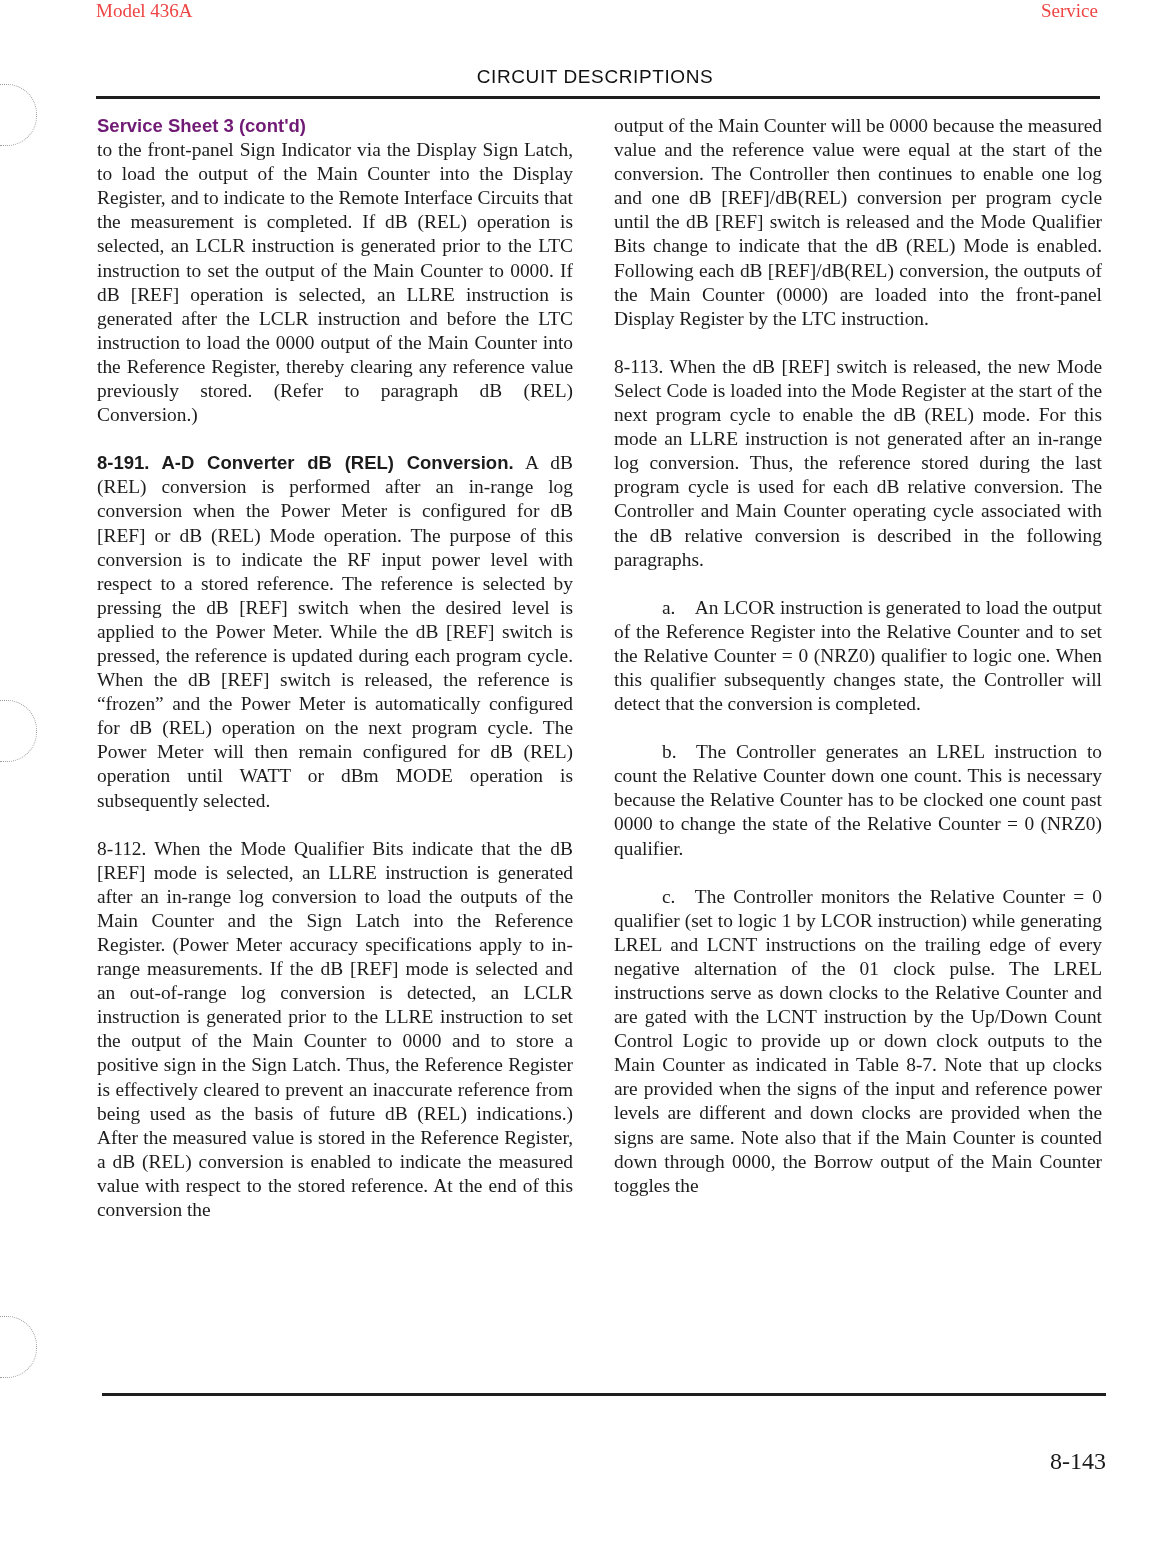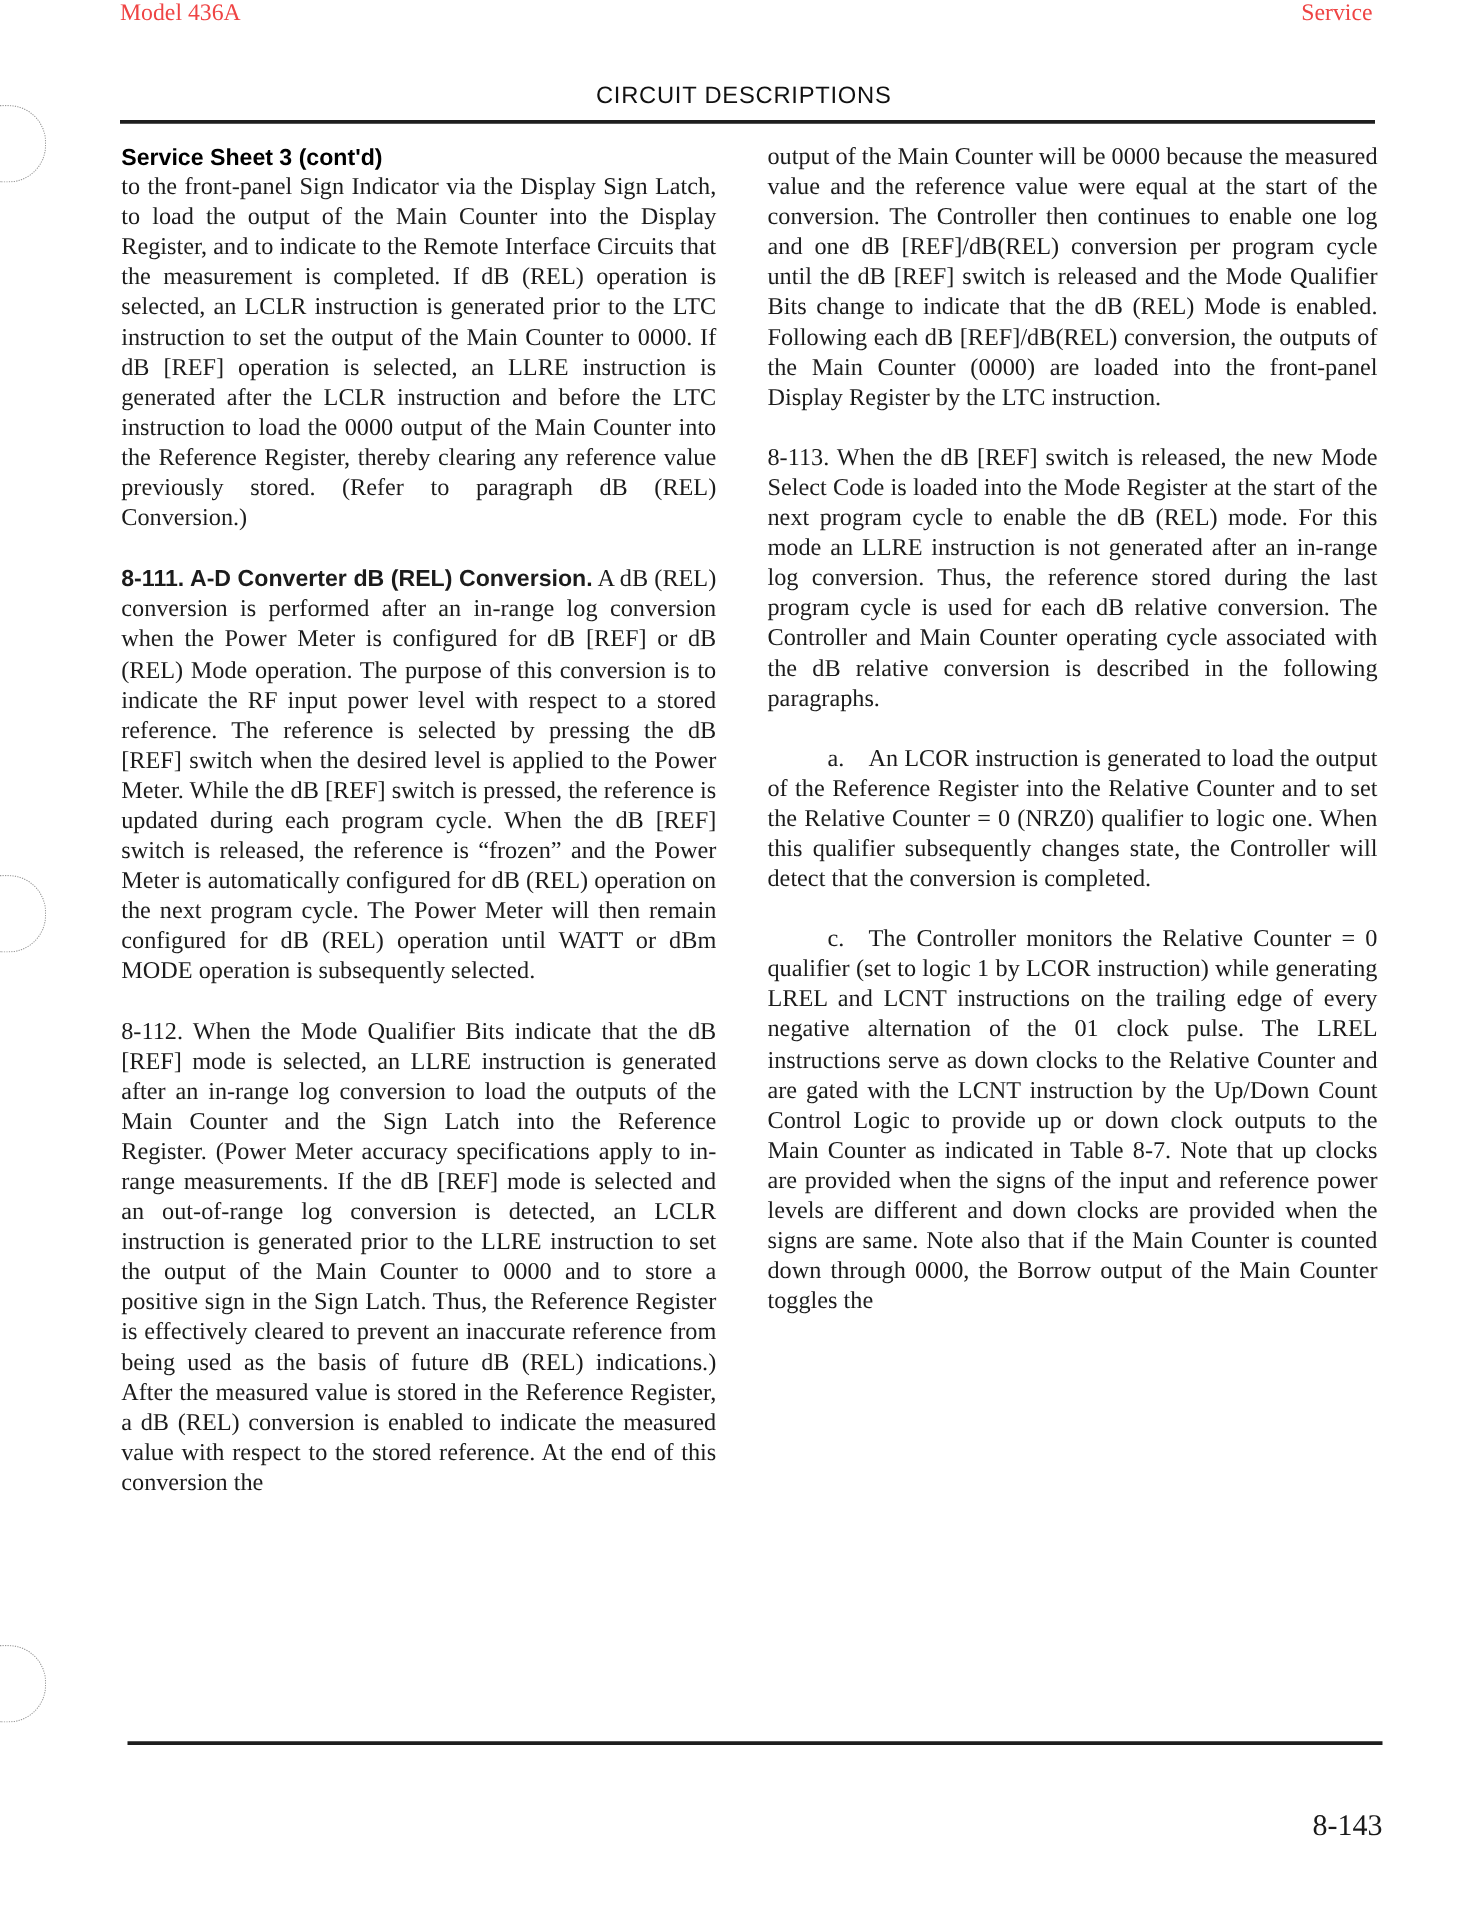--- a/index.html
+++ b/index.html
@@ -29,21 +29,21 @@
     position: absolute; top: 114px;
     font-family: "Liberation Serif", "DejaVu Serif", serif;
     font-size: 19.4px; line-height: 24.1px; text-align: justify; color: #1c1c1c;
   }
   .col.left { left: 97px; width: 476px; }
   .col.right { left: 614px; width: 488px; }
   .col p { margin: 0 0 24px 0; }
   .col p.tight { margin: 0; }
   .sheet-heading {
     font-family: "Liberation Sans", "DejaVu Sans", sans-serif;
-    font-size: 18.5px; font-weight: bold; color: #000000; display: block;
+    font-size: 18.5px; font-weight: bold; color: #701a75; display: block;
   }
   .para-heading {
     font-family: "Liberation Sans", "DejaVu Sans", sans-serif;
     font-weight: bold; font-size: 18.5px;
   }
   .sub { text-indent: 48px; }
   .page-num {
     position: absolute; top: 1448px; right: 70px;
     font-family: "Liberation Serif", "DejaVu Serif", serif; font-size: 24px;
   }
@@ -64,27 +64,28 @@
 <div class="hdr-right">Service</div>
 <div class="section-title">CIRCUIT DESCRIPTIONS</div>
 <div class="rule top"></div>
 
 <div class="col left">
   <p class="tight">
     <span class="sheet-heading">Service Sheet 3 (cont'd)</span>
   </p>
   <p>to the front-panel Sign Indicator via the Display Sign Latch, to load the output of the Main Counter into the Display Register, and to indicate to the Remote Interface Circuits that the measurement is completed. If dB (REL) operation is selected, an LCLR instruction is generated prior to the LTC instruction to set the output of the Main Counter to 0000. If dB [REF] operation is selected, an LLRE instruction is generated after the LCLR instruction and before the LTC instruction to load the 0000 output of the Main Counter into the Reference Register, thereby clearing any reference value previously stored. (Refer to paragraph dB (REL) Conversion.)</p>
   <p>
-    <span class="para-heading">8-111. A-D Converter dB (REL) Conversion.</span>
+    <span class="para-heading">8-191. A-D Converter dB (REL) Conversion.</span>
     <span>A dB (REL) conversion is performed after an in-range log conversion when the Power Meter is configured for dB [REF] or dB (REL) Mode operation. The purpose of this conversion is to indicate the RF input power level with respect to a stored reference. The reference is selected by pressing the dB [REF] switch when the desired level is applied to the Power Meter. While the dB [REF] switch is pressed, the reference is updated during each program cycle. When the dB [REF] switch is released, the reference is “frozen” and the Power Meter is automatically configured for dB (REL) operation on the next program cycle. The Power Meter will then remain configured for dB (REL) operation until WATT or dBm MODE operation is subsequently selected.</span>
   </p>
   <p>8-112. When the Mode Qualifier Bits indicate that the dB [REF] mode is selected, an LLRE instruction is generated after an in-range log conversion to load the outputs of the Main Counter and the Sign Latch into the Reference Register. (Power Meter accuracy specifications apply to in-range measurements. If the dB [REF] mode is selected and an out-of-range log conversion is detected, an LCLR instruction is generated prior to the LLRE instruction to set the output of the Main Counter to 0000 and to store a positive sign in the Sign Latch. Thus, the Reference Register is effectively cleared to prevent an inaccurate reference from being used as the basis of future dB (REL) indications.) After the measured value is stored in the Reference Register, a dB (REL) conversion is enabled to indicate the measured value with respect to the stored reference. At the end of this conversion the</p>
 </div>
 
 <div class="col right">
   <p>output of the Main Counter will be 0000 because the measured value and the reference value were equal at the start of the conversion. The Controller then continues to enable one log and one dB [REF]/dB(REL) conversion per program cycle until the dB [REF] switch is released and the Mode Qualifier Bits change to indicate that the dB (REL) Mode is enabled. Following each dB [REF]/dB(REL) conversion, the outputs of the Main Counter (0000) are loaded into the front-panel Display Register by the LTC instruction.</p>
   <p>8-113. When the dB [REF] switch is released, the new Mode Select Code is loaded into the Mode Register at the start of the next program cycle to enable the dB (REL) mode. For this mode an LLRE instruction is not generated after an in-range log conversion. Thus, the reference stored during the last program cycle is used for each dB relative conversion. The Controller and Main Counter operating cycle associated with the dB relative conversion is described in the following paragraphs.</p>
   <p class="sub">a. An LCOR instruction is generated to load the output of the Reference Register into the Relative Counter and to set the Relative Counter = 0 (NRZ0) qualifier to logic one. When this qualifier subsequently changes state, the Controller will detect that the conversion is completed.</p>
+  <p class="sub">b. The Controller generates an LREL instruction to count the Relative Counter down one count. This is necessary because the Relative Counter has to be clocked one count past 0000 to change the state of the Relative Counter = 0 (NRZ0) qualifier.</p>
   <p class="sub">c. The Controller monitors the Relative Counter = 0 qualifier (set to logic 1 by LCOR instruction) while generating LREL and LCNT instructions on the trailing edge of every negative alternation of the 01 clock pulse. The LREL instructions serve as down clocks to the Relative Counter and are gated with the LCNT instruction by the Up/Down Count Control Logic to provide up or down clock outputs to the Main Counter as indicated in Table 8-7. Note that up clocks are provided when the signs of the input and reference power levels are different and down clocks are provided when the signs are same. Note also that if the Main Counter is counted down through 0000, the Borrow output of the Main Counter toggles the</p>
 </div>
 
 <div class="rule bottom"></div>
 <div class="page-num">8-143</div>
 
 </body></html>

